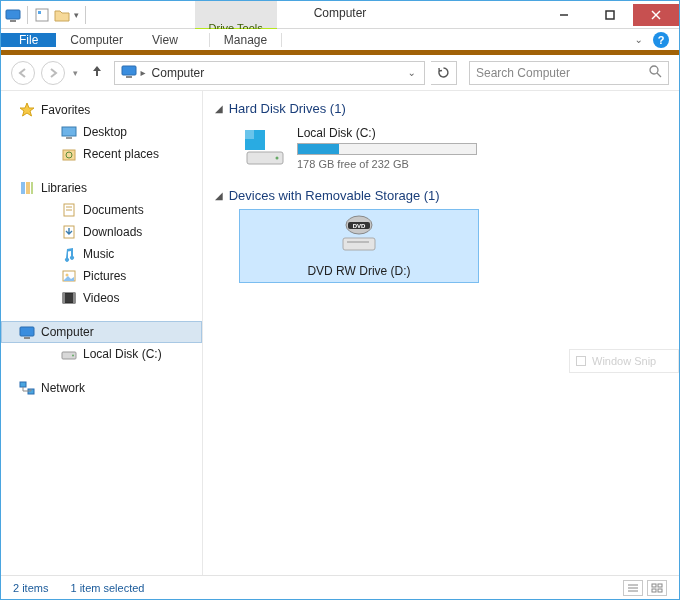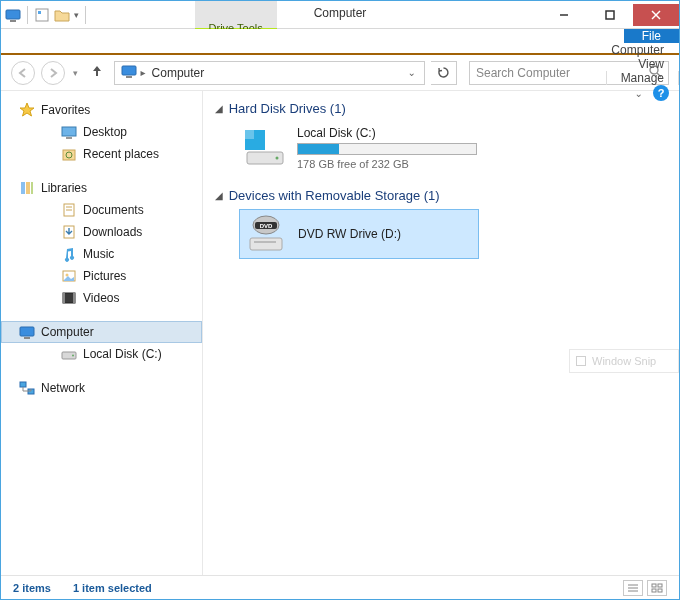--- a/index.html
+++ b/index.html
@@ -6,21 +6,21 @@
   body { width: 680px; height: 600px; overflow: hidden; background: #fff; border: 1px solid #4aa5e0; }
   .titlebar { height: 28px; display: flex; align-items: center; background: #fff; border-bottom: 1px solid #d8d8d8; }
   .qat { display: flex; align-items: center; gap: 4px; padding-left: 4px; }
   .qat svg, .qat-icon { display: block; }
   .qat-sep { width: 1px; height: 18px; background: #ccc; margin: 0 2px; }
   .contextual-tab { margin-left: 107px; height: 28px; background: #e5e5e5; color: #3b5c00; font-size: 11px; padding: 21px 14px 0; display: flex; align-items: flex-start; border-bottom: 1px solid #b6e61d; }
   .title-text { position: absolute; left: 0; right: 0; top: 5px; text-align: center; font-size: 12px; color: #333; pointer-events: none; }
   .winbtns { margin-left: auto; display: flex; }
   .winbtn { width: 46px; height: 22px; display: flex; align-items: center; justify-content: center; color: #333; font-size: 13px; }
   .winbtn.close { background: #c75050; color: #fff; width: 46px; height: 22px; }
-  .ribbon { height: 26px; display: flex; align-items: flex-end; border-bottom: 2px solid #a16207; background: #fff; position: relative; flex-direction: column; }
+  .ribbon { height: 26px; display: flex; align-items: center; border-bottom: 5px solid #a16207; background: #fff; position: relative; }
   .file-tab { background: #1979ca; color: #fff; font-size: 12px; padding: 0 18px; display: flex; align-items: center; }
   .rtab { font-size: 12px; padding: 0 14px; display: flex; align-items: center; color: #444; border-right: 1px solid transparent; }
   .rtab.context { border-left: 1px solid #ddd; border-right: 1px solid #ddd; }
   .ribbon-right { margin-left: auto; display: flex; align-items: center; gap: 10px; padding-right: 10px; }
   .expand-caret { color: #666; font-size: 10px; }
   .help-icon { width: 16px; height: 16px; border-radius: 50%; background: #1e90e8; color: #fff; font-size: 11px; font-weight: bold; display: flex; align-items: center; justify-content: center; }
   .navbar { height: 36px; display: flex; align-items: center; gap: 6px; padding: 0 10px; border-bottom: 1px solid #e8e8e8; }
   .navbtn { width: 24px; height: 24px; border: 1px solid #d0d0d0; border-radius: 50%; display: flex; align-items: center; justify-content: center; color: #bbb; font-size: 12px; }
   .navcaret { color: #888; font-size: 9px; padding: 0 2px; }
   .upbtn { color: #666; font-size: 14px; padding: 2px 4px; }
@@ -34,29 +34,29 @@
   .sidebar { width: 202px; border-right: 1px solid #e8e8e8; padding: 8px 0; font-size: 12px; color: #222; }
   .tree-group { margin-bottom: 12px; }
   .tree-item { display: flex; align-items: center; gap: 6px; padding: 3px 4px 3px 18px; cursor: default; }
   .tree-item.child { padding-left: 60px; }
   .tree-item.selected { background: #d8e6f2; border: 1px solid #a8c8e4; padding-top: 2px; padding-bottom: 2px; }
   .tree-item .ico { width: 16px; height: 16px; display: flex; align-items: center; justify-content: center; }
   .main { flex: 1; padding: 10px 12px; font-size: 12px; position: relative; }
   .group-header { display: flex; align-items: center; gap: 6px; color: #1a3e7a; font-size: 13px; margin-bottom: 6px; }
   .group-header .tri { color: #555; font-size: 10px; }
   .drive-row { display: flex; align-items: center; gap: 10px; margin: 4px 0 14px 24px; padding: 4px; width: 240px; }
-  .drive-row.selected { background: #cde8ff; border: 1px solid #7abdf0; }
+  .drive-row.selected { background: #cde8ff; border: 1px solid #7abdf0; flex-direction: column; }
   .drive-ico { width: 44px; height: 40px; display: flex; align-items: center; justify-content: center; }
   .drive-info { display: flex; flex-direction: column; gap: 3px; }
   .drive-name { color: #222; }
   .progress { width: 180px; height: 12px; border: 1px solid #b0b0b0; background: #f2f2f2; position: relative; }
   .progress .fill { position: absolute; left: 0; top: 0; bottom: 0; background: #26a0da; }
   .drive-free { color: #6a6a6a; font-size: 11px; }
   .snip-hint { position: absolute; right: 0; top: 258px; width: 110px; height: 24px; border: 1px solid #e8e8e8; display: flex; align-items: center; gap: 6px; padding: 0 6px; font-size: 11px; color: #d0d0d0; }
-  .statusbar { height: 24px; border-top: 1px solid #e3e3e3; display: flex; align-items: center; padding: 0 12px; font-size: 11px; color: #1a5a9a; gap: 22px; background: #fff; font-weight: bold; }
+  .statusbar { height: 24px; border-top: 1px solid #e3e3e3; display: flex; align-items: center; padding: 0 12px; font-size: 11px; color: #1a5a9a; gap: 22px; background: #fff; }
   .statusbar .views { margin-left: auto; display: flex; gap: 4px; }
   .viewbtn { width: 20px; height: 16px; border: 1px solid #c8c8c8; display: flex; align-items: center; justify-content: center; }
 </style>
 </head>
 <body>
 
 <div class="titlebar" style="position:relative;">
   <div class="qat">
     <span class="qat-icon">
       <svg width="16" height="16">

